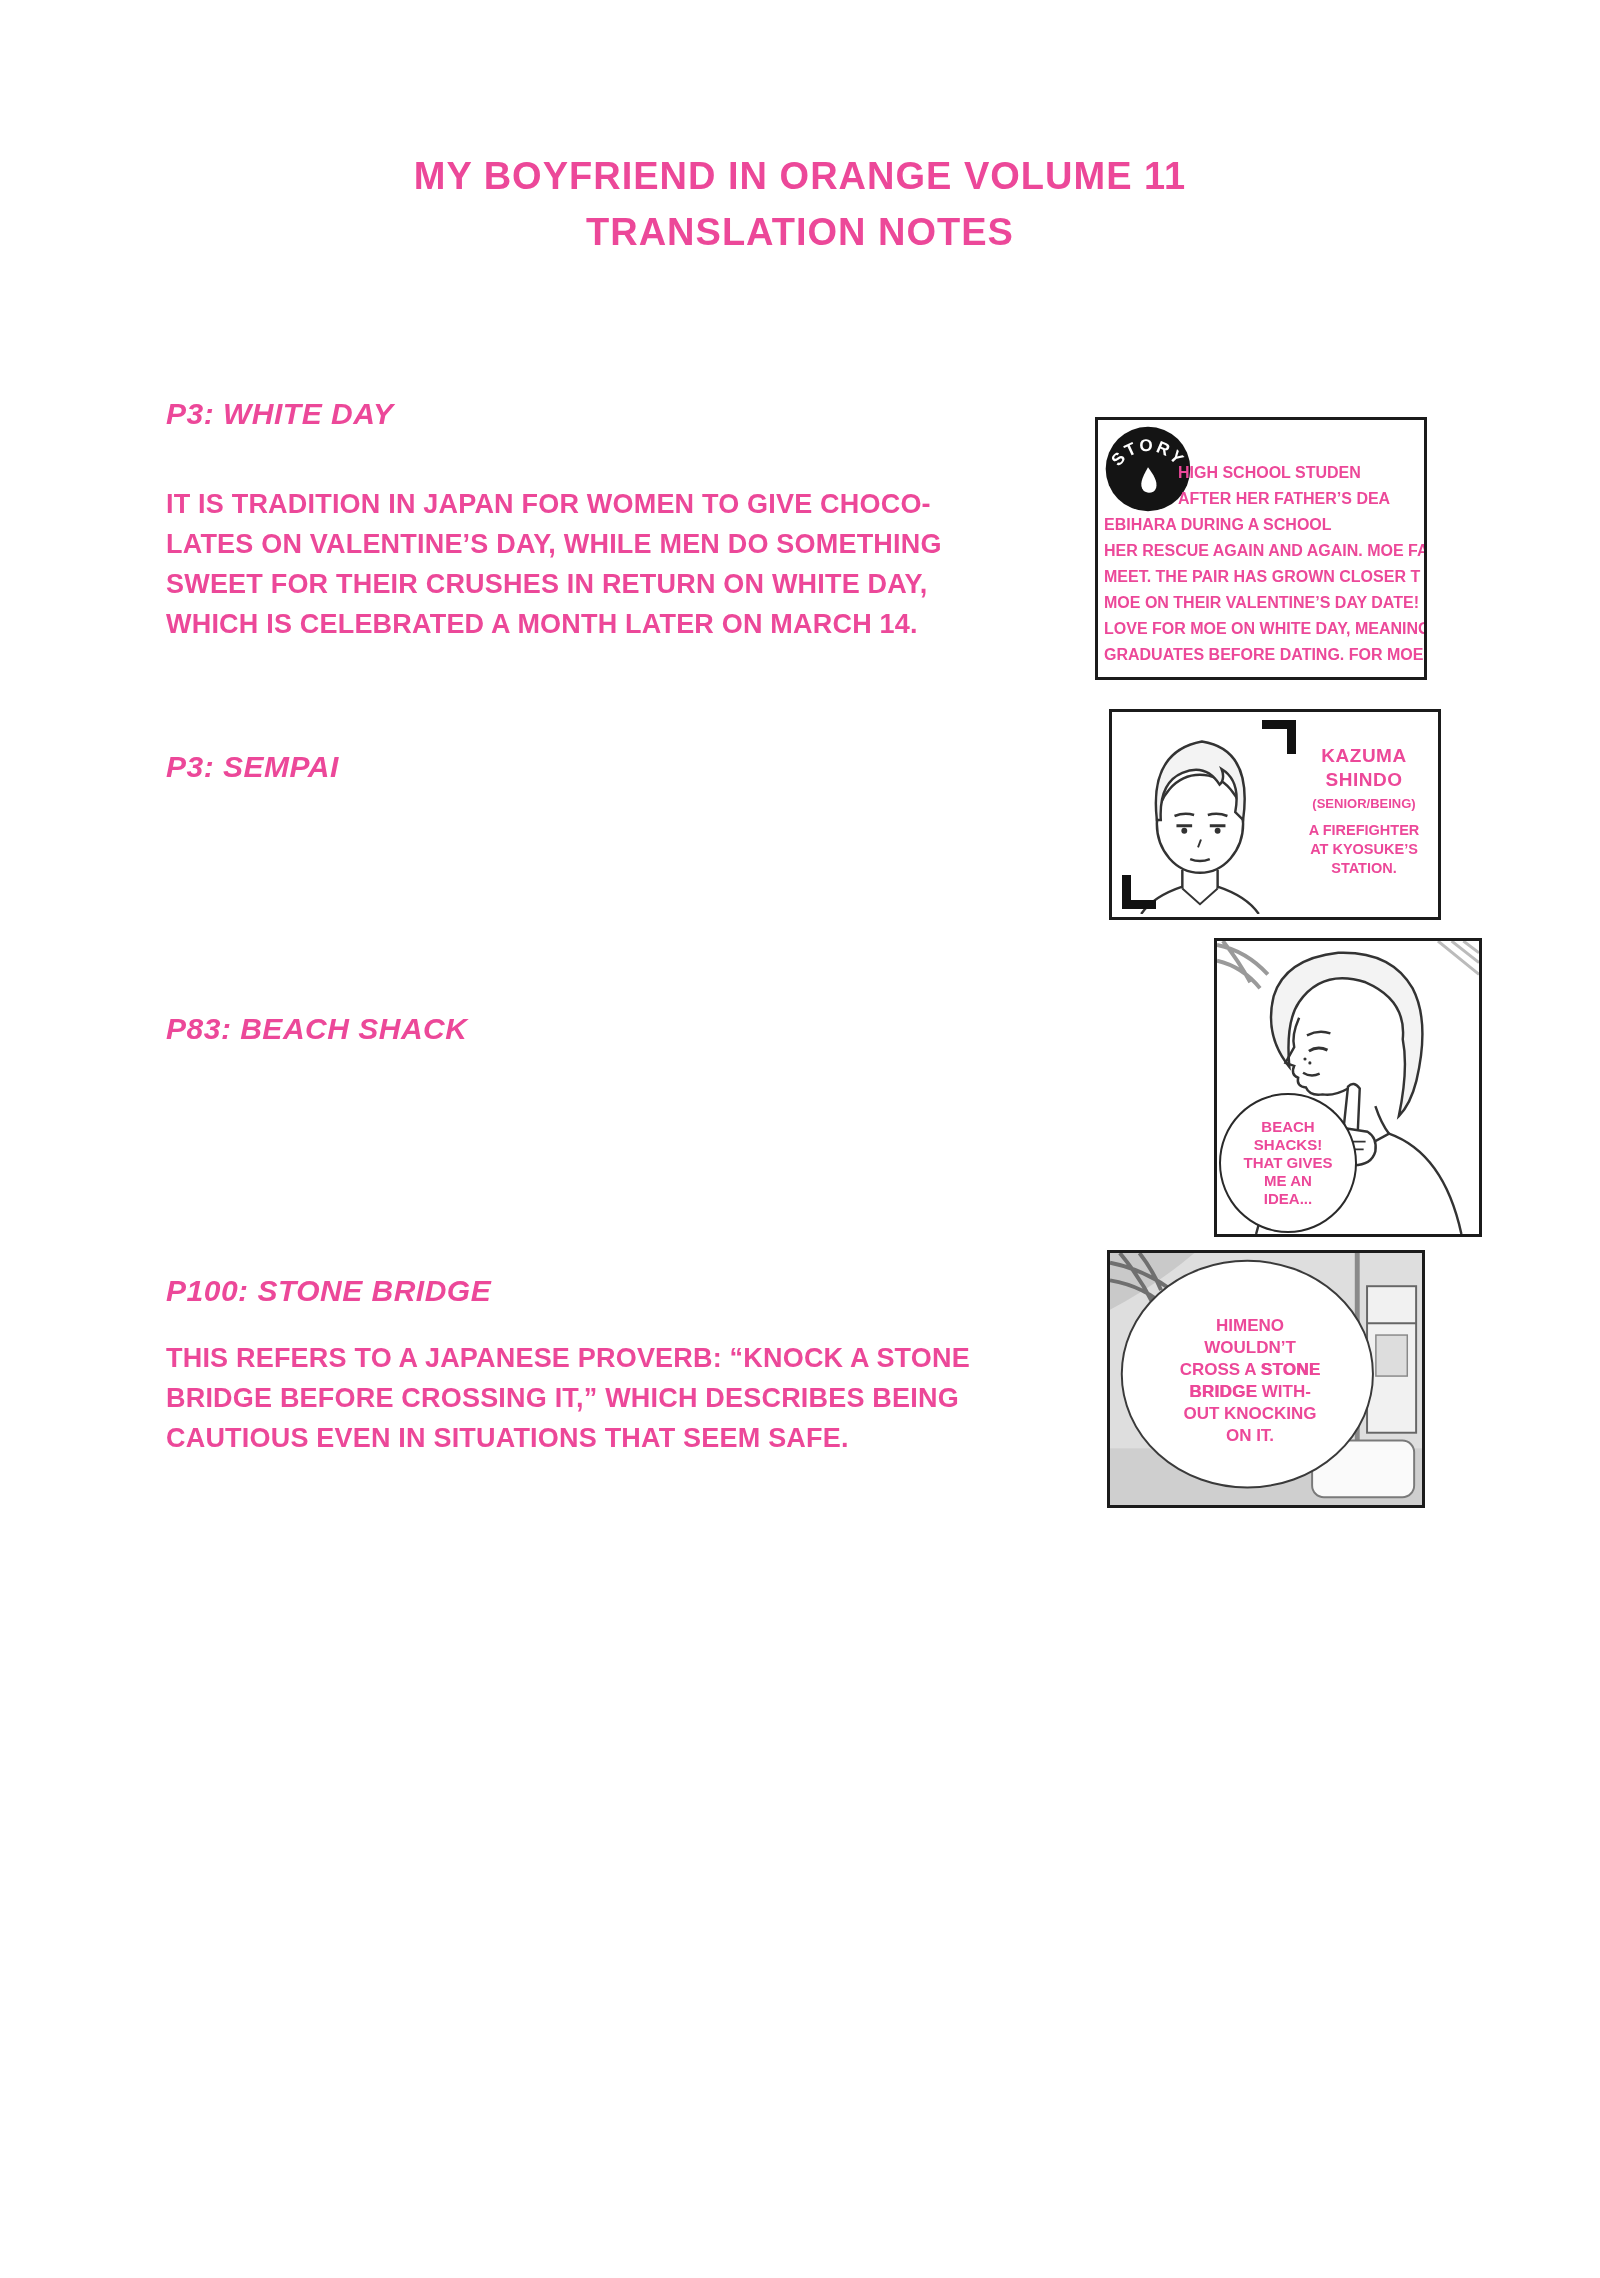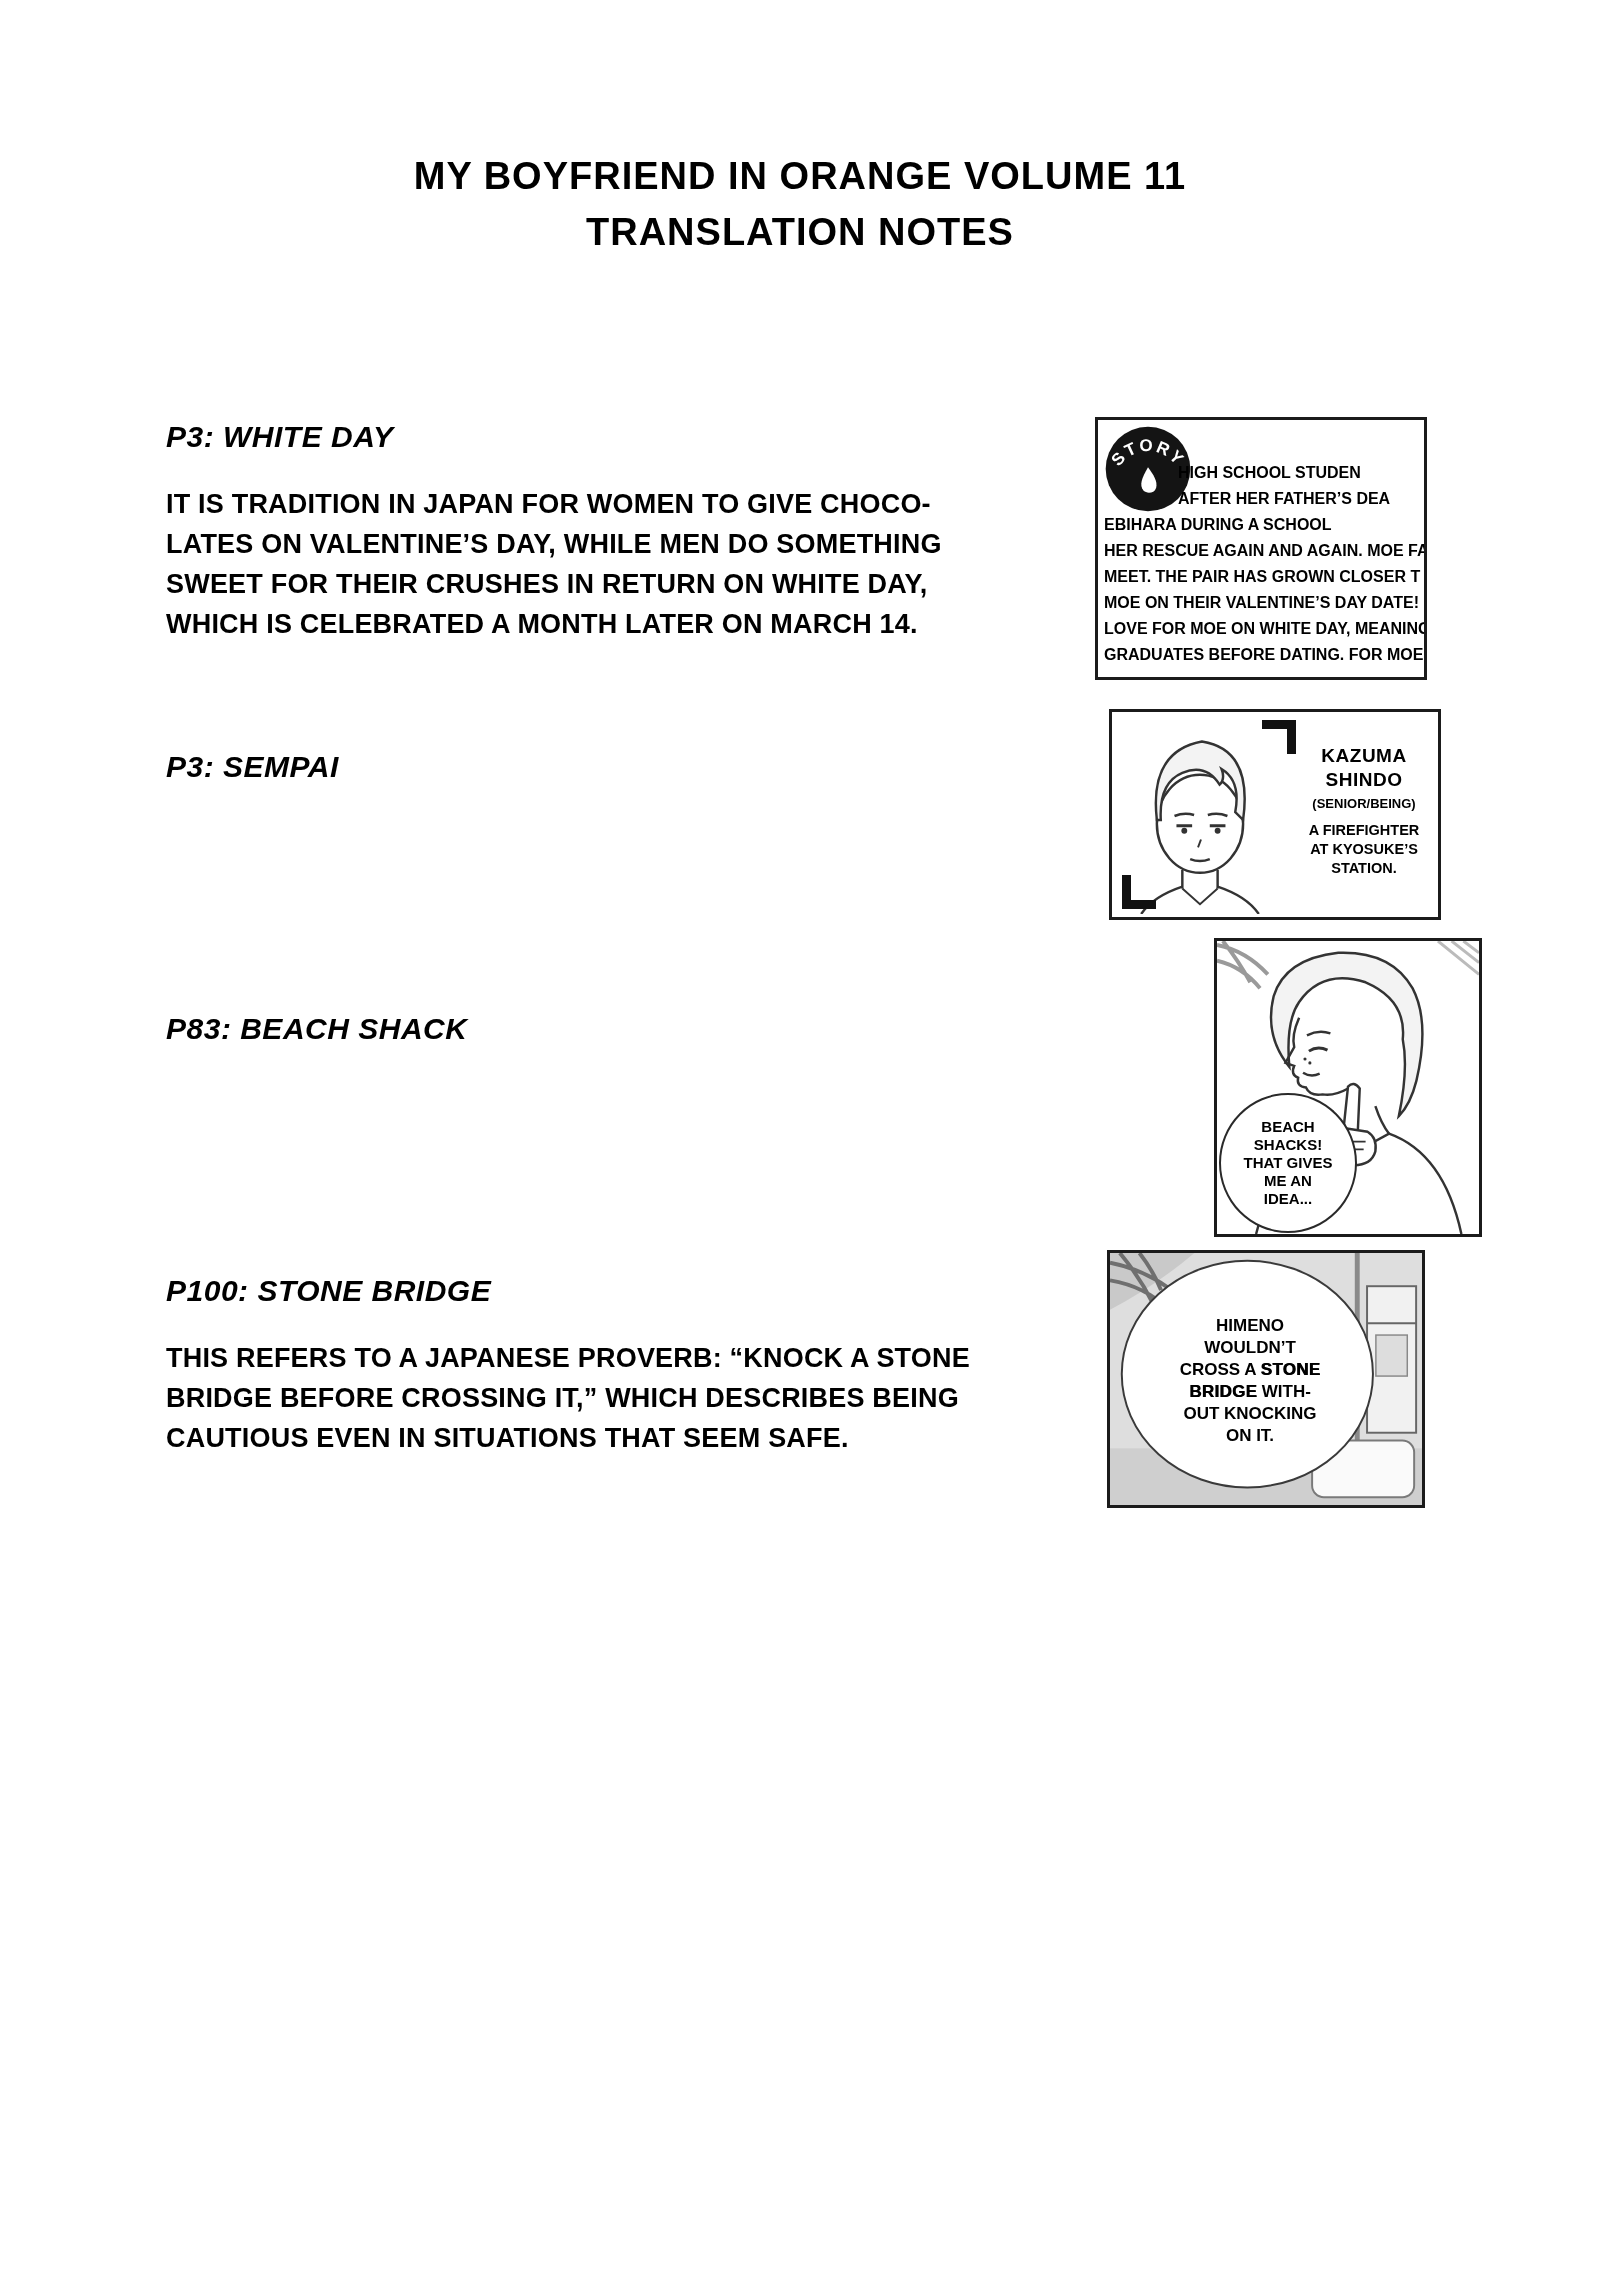--- a/index.html
+++ b/index.html
@@ -1,19 +1,19 @@
 <!DOCTYPE html>
 <html><head>
 <meta charset="utf-8">
 <style>
   * { margin:0; padding:0; box-sizing:border-box; }
   html,body { background:#ffffff; }
   .page {
     position:relative; width:1600px; height:2278px; margin:0 auto;
-    background:#ffffff; color:#000000; overflow:hidden;
+    background:#ffffff; color:#ec4899; overflow:hidden;
     font-family:"Liberation Sans","DejaVu Sans",sans-serif;
   }
   .title {
     position:absolute; top:148px; left:0; width:100%; text-align:center;
     font-size:38px; font-weight:bold; letter-spacing:1px; line-height:56px;
   }
   .note-heading {
     position:absolute; left:166px; font-size:30px; font-weight:bold;
     font-style:italic; letter-spacing:.5px;
   }
@@ -68,21 +68,21 @@
 </head>
 <body>
 
 <div class="page">
 
   <div class="title">
     <div>MY BOYFRIEND IN ORANGE VOLUME 11</div>
     <div>TRANSLATION NOTES</div>
   </div>
 
-  <div class="note-heading" style="top:420px">P3: WHITE DAY</div>
+  <div class="note-heading" style="top:397px">P3: WHITE DAY</div>
   <div class="note-body" style="top:484px">IT IS TRADITION IN JAPAN FOR WOMEN TO GIVE CHOCO-
 LATES ON VALENTINE’S DAY, WHILE MEN DO SOMETHING
 SWEET FOR THEIR CRUSHES IN RETURN ON WHITE DAY,
 WHICH IS CELEBRATED A MONTH LATER ON MARCH 14.</div>
 
   <div class="note-heading" style="top:750px">P3: SEMPAI</div>
 
   <div class="note-heading" style="top:1012px">P83: BEACH SHACK</div>
 
   <div class="note-heading" style="top:1274px">P100: STONE BRIDGE</div>

